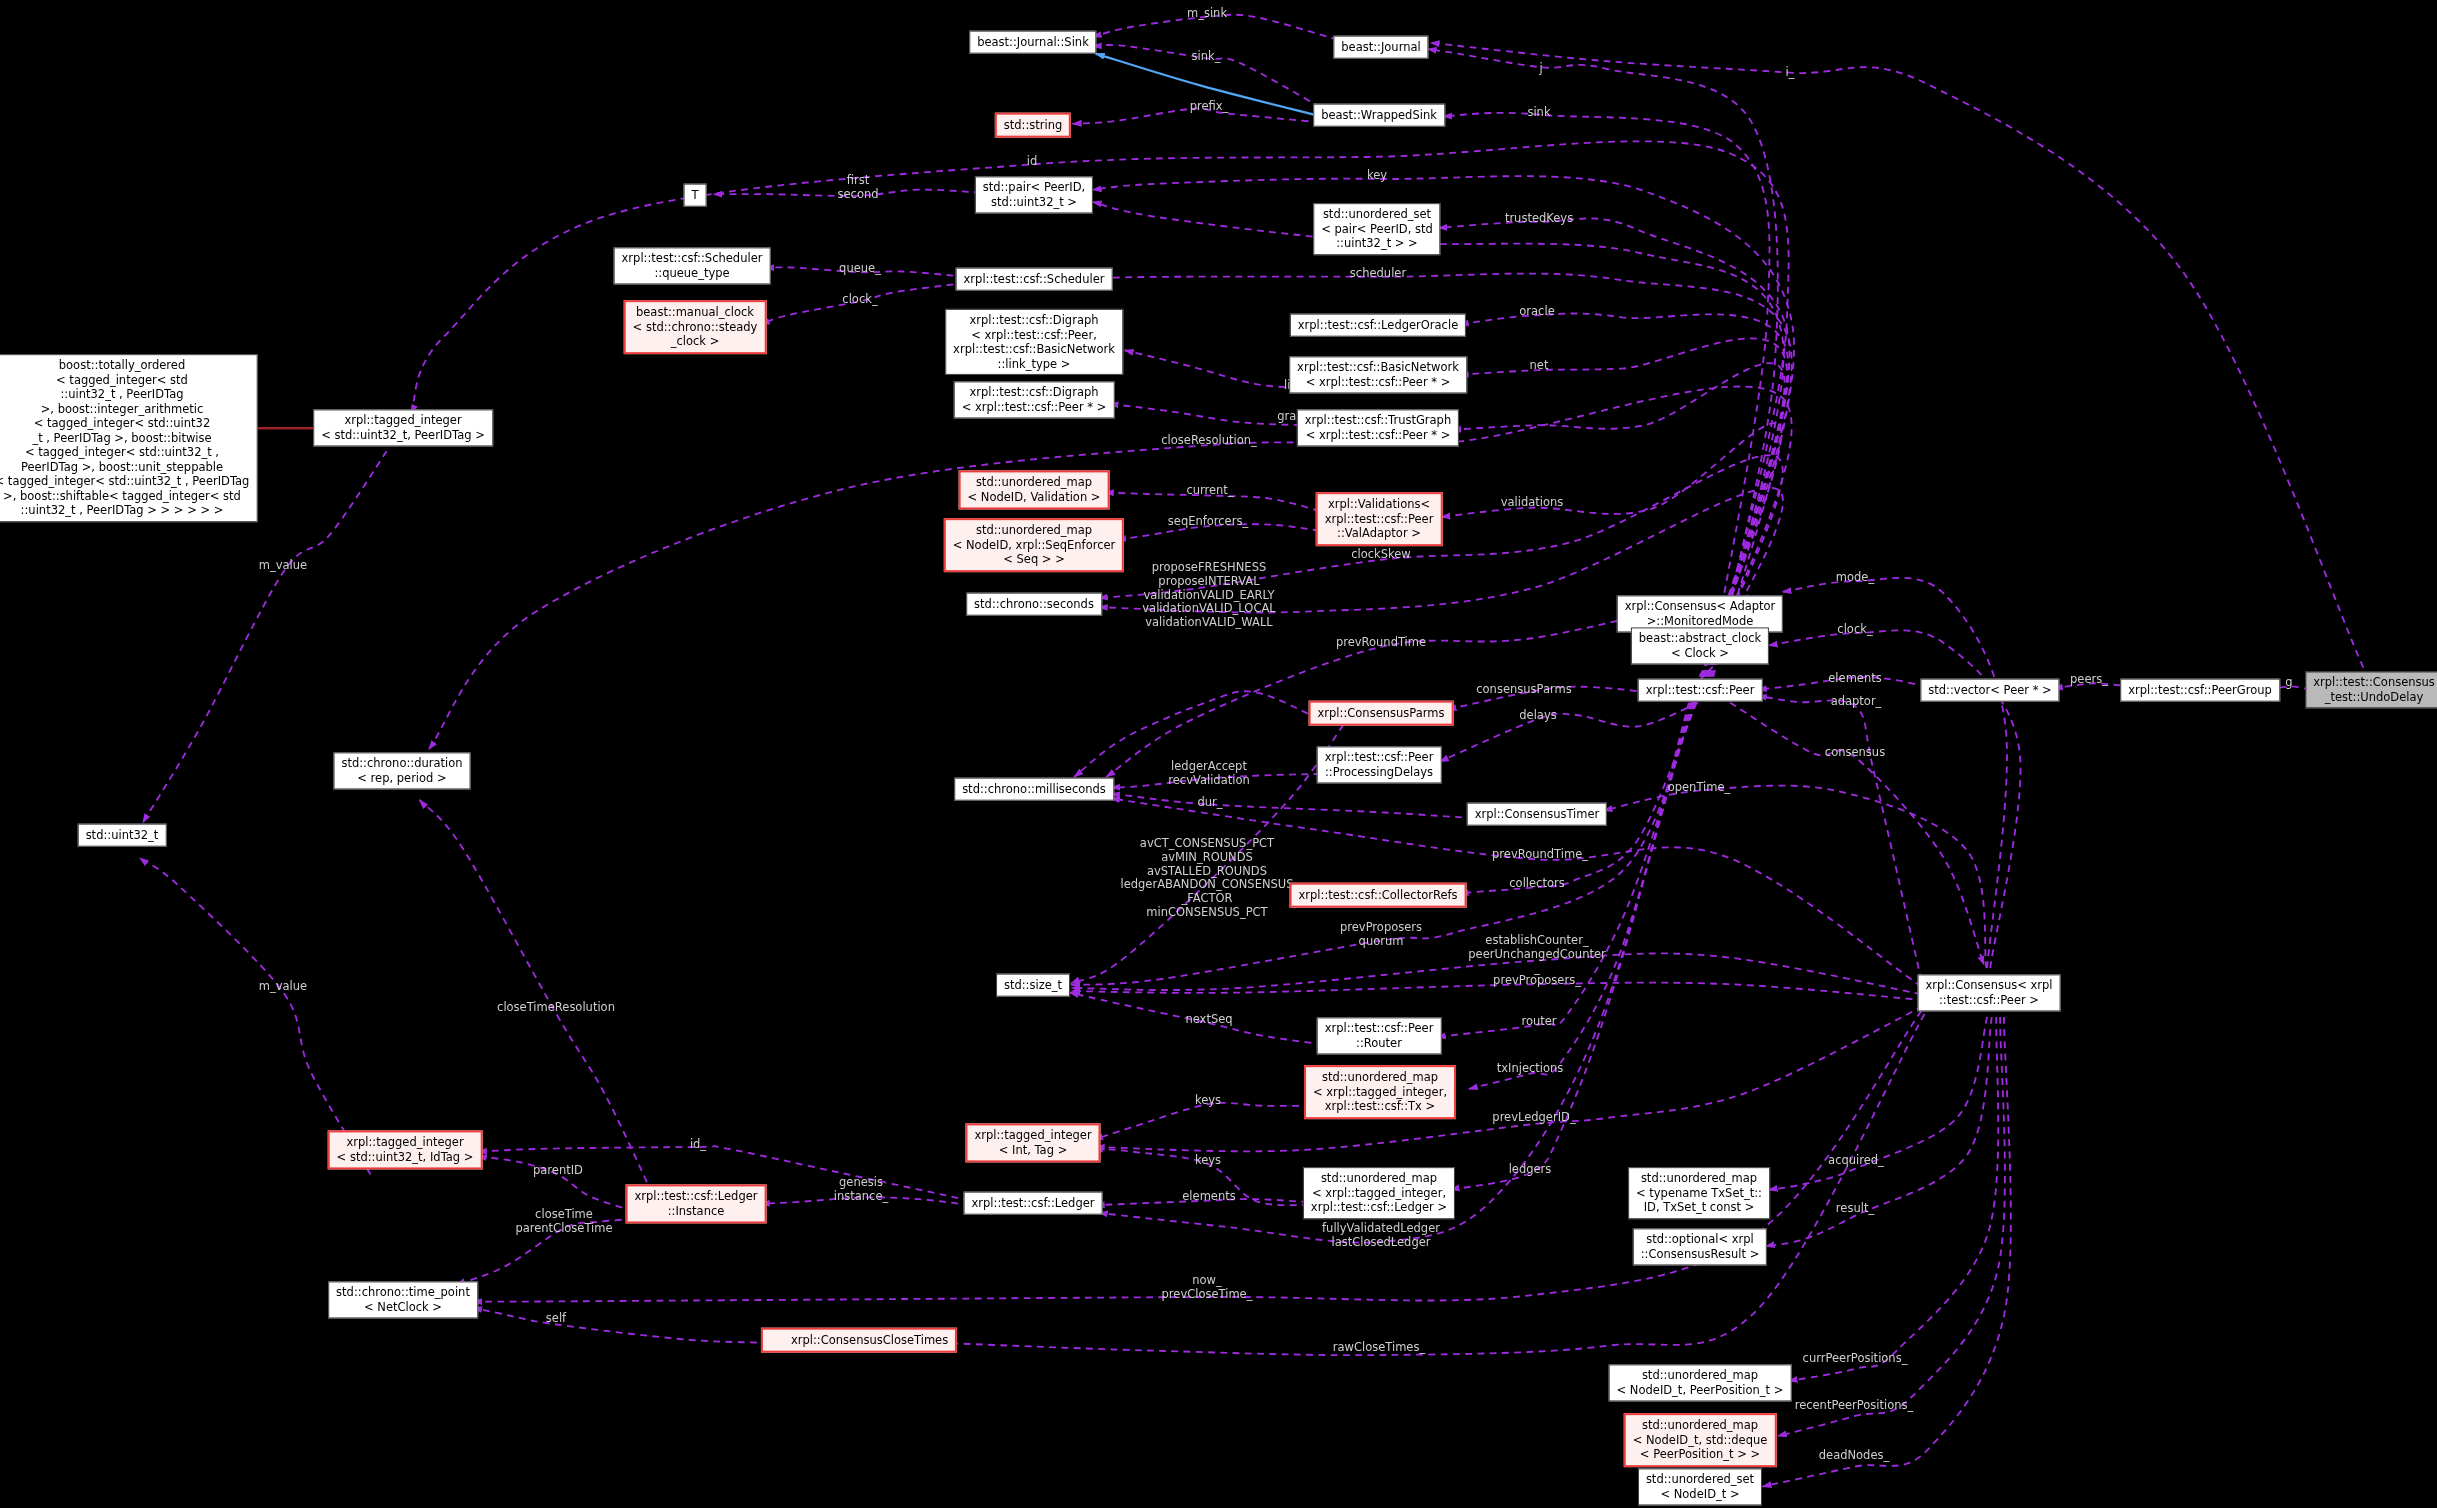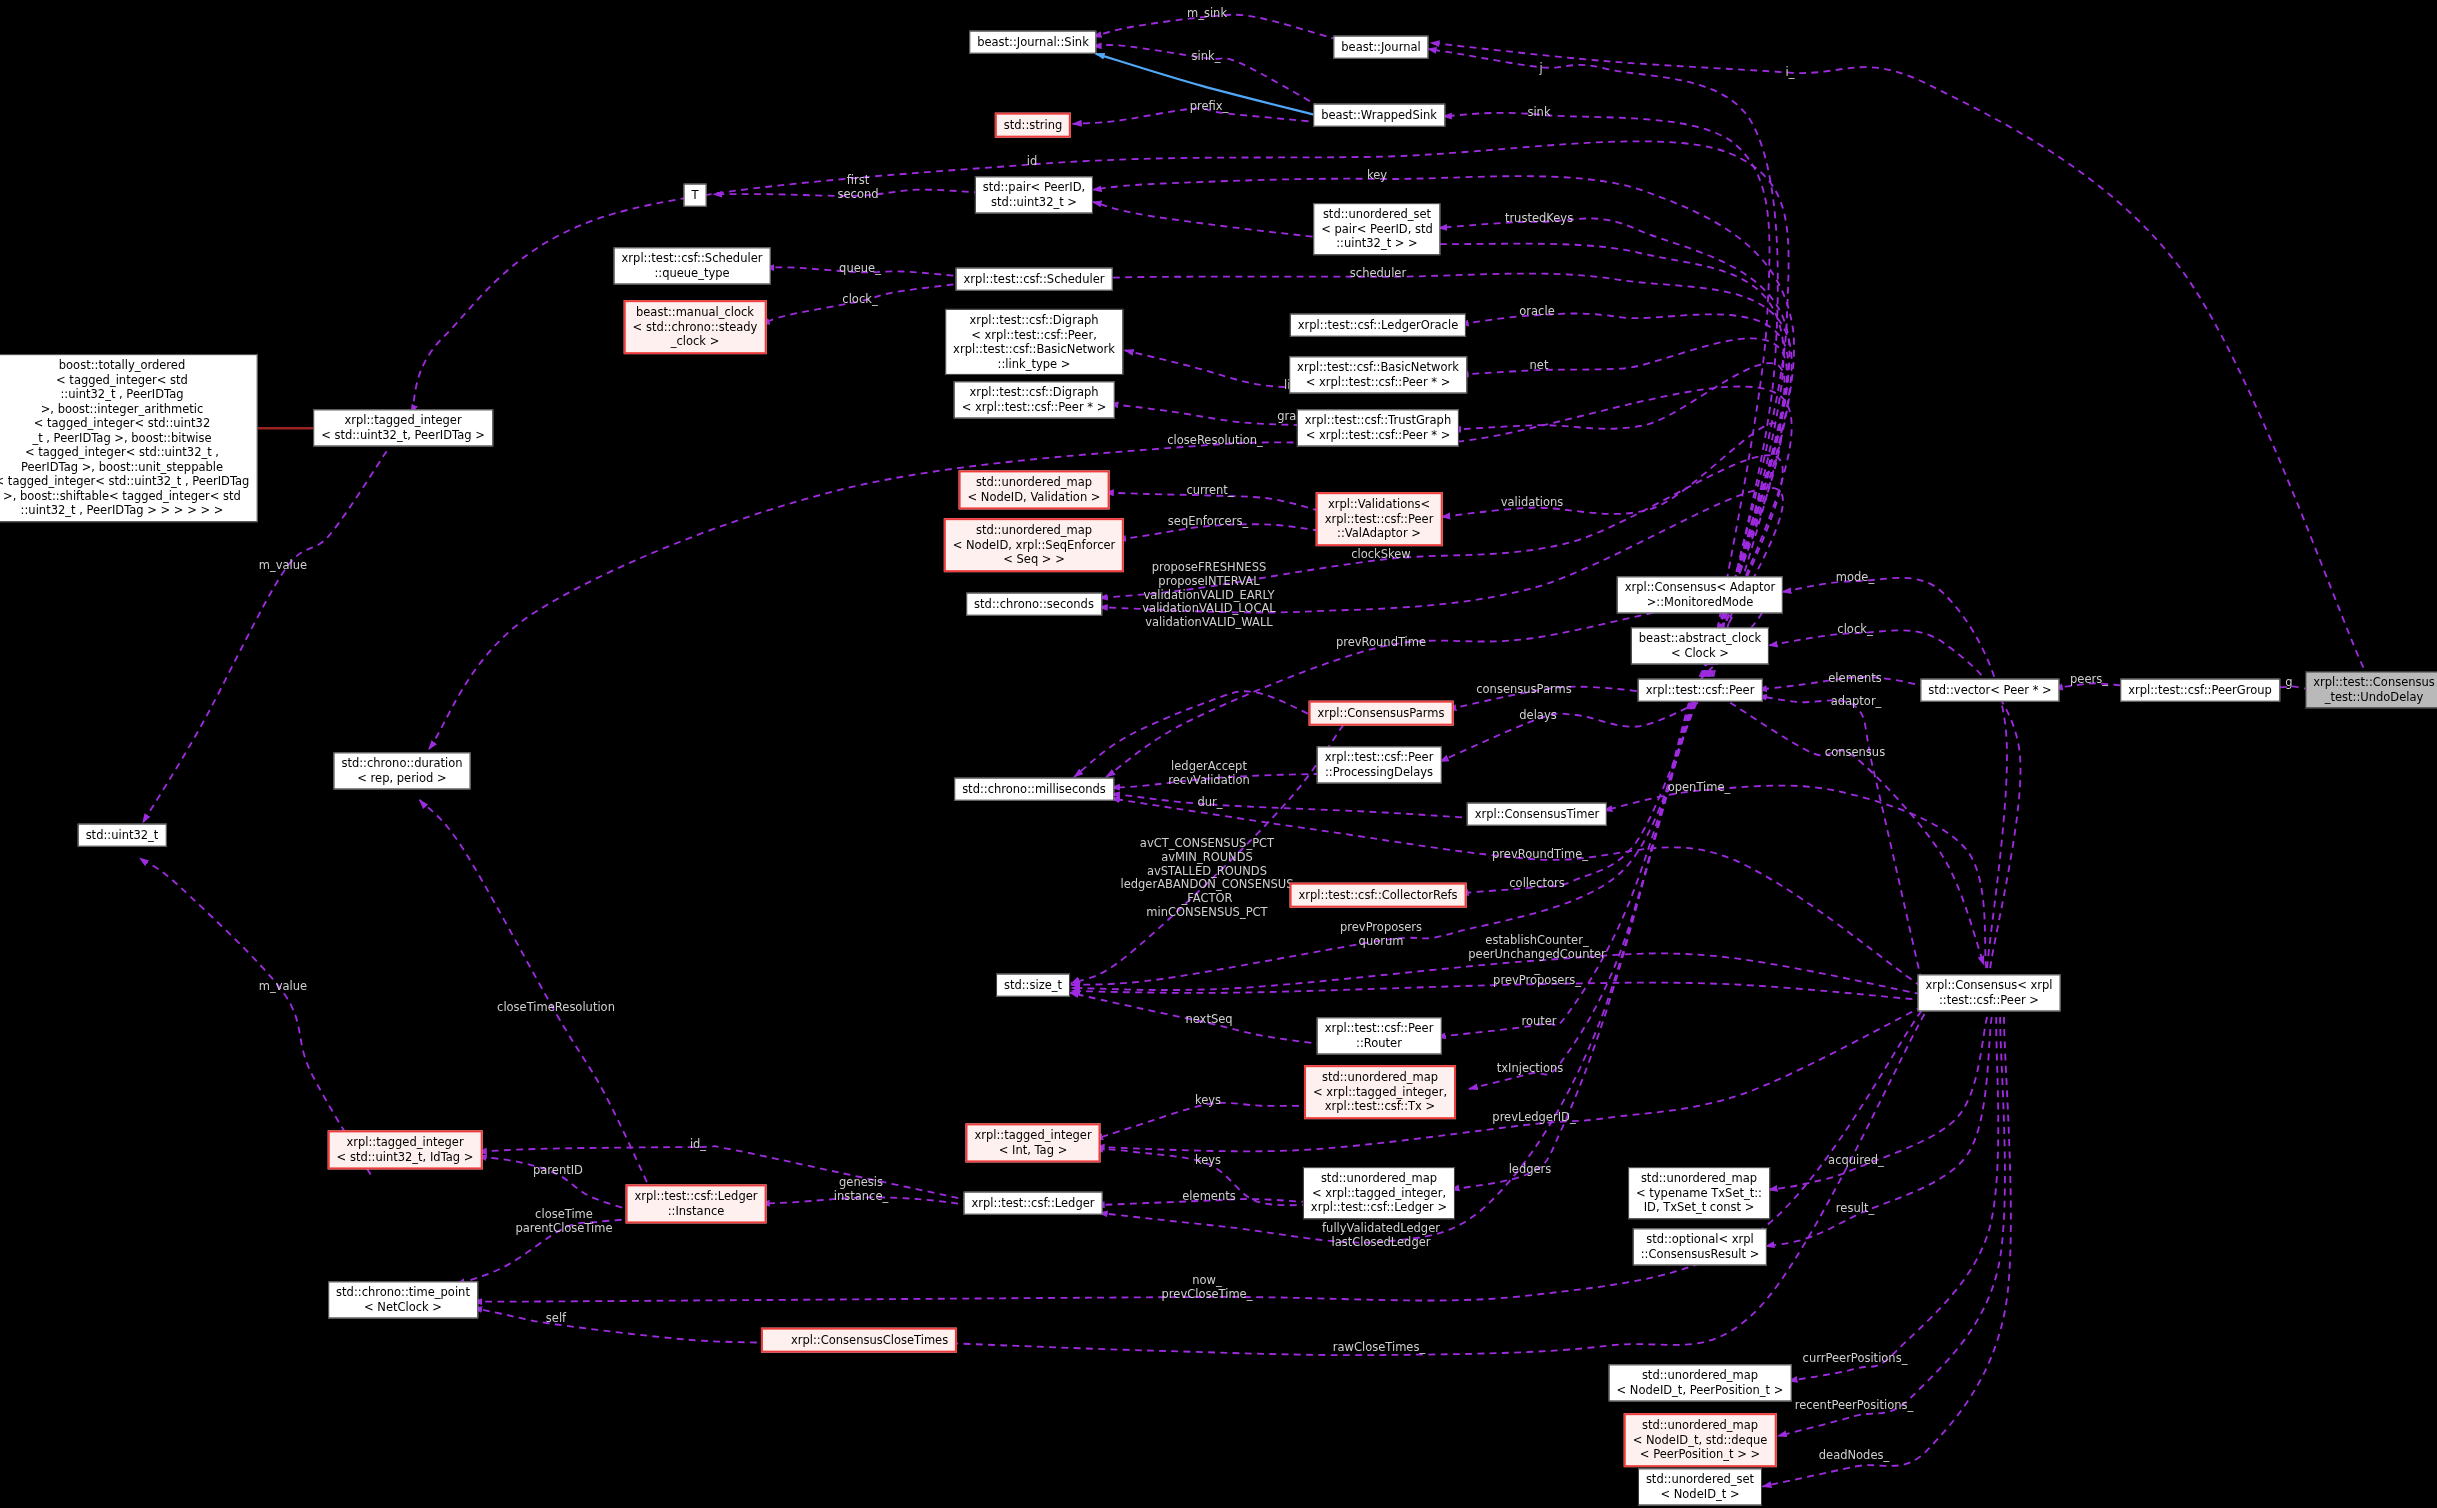--- a/index.html
+++ b/index.html
@@ -116,21 +116,21 @@
     <div class="node plain" style="left: 1378px; top: 325px;">xrpl::test::csf::LedgerOracle</div>
     <div class="node plain" style="left: 1378px; top: 375px;">xrpl::test::csf::BasicNetwork<br>&lt; xrpl::test::csf::Peer * &gt;</div>
     <div class="node plain" style="left: 1034px; top: 400px;">xrpl::test::csf::Digraph<br>&lt; xrpl::test::csf::Peer * &gt;</div>
     <div class="node plain" style="left: 1378px; top: 428px;">xrpl::test::csf::TrustGraph<br>&lt; xrpl::test::csf::Peer * &gt;</div>
     <div class="node plain" style="left: 122px; top: 438px;">boost::totally_ordered<br>&lt; tagged_integer&lt; std<br>::uint32_t , PeerIDTag<br> &gt;, boost::integer_arithmetic<br>&lt; tagged_integer&lt; std::uint32<br>_t , PeerIDTag &gt;, boost::bitwise<br>&lt; tagged_integer&lt; std::uint32_t ,<br> PeerIDTag &gt;, boost::unit_steppable<br>&lt; tagged_integer&lt; std::uint32_t , PeerIDTag<br> &gt;, boost::shiftable&lt; tagged_integer&lt; std<br>::uint32_t , PeerIDTag &gt; &gt; &gt; &gt; &gt; &gt;</div>
     <div class="node plain" style="left: 403px; top: 428px;">xrpl::tagged_integer<br>&lt; std::uint32_t, PeerIDTag &gt;</div>
     <div class="node red" style="left: 1034px; top: 490px;">std::unordered_map<br>&lt; NodeID, Validation &gt;</div>
     <div class="node red" style="left: 1379px; top: 519px;">xrpl::Validations&lt;<br>xrpl::test::csf::Peer<br>::ValAdaptor &gt;</div>
     <div class="node red" style="left: 1034px; top: 545px;">std::unordered_map<br>&lt; NodeID, xrpl::SeqEnforcer<br>&lt; Seq &gt; &gt;</div>
     <div class="node plain" style="left: 1034px; top: 604px;">std::chrono::seconds</div>
-    <div class="node plain" style="left: 1700px; top: 595px;">xrpl::Consensus&lt; Adaptor<br>&gt;::MonitoredMode</div>
+    <div class="node plain" style="left: 1700px; top: 614px;">xrpl::Consensus&lt; Adaptor<br>&gt;::MonitoredMode</div>
     <div class="node plain" style="left: 1700px; top: 646px;">beast::abstract_clock<br>&lt; Clock &gt;</div>
     <div class="node plain" style="left: 1700px; top: 690px;">xrpl::test::csf::Peer</div>
     <div class="node plain" style="left: 1990px; top: 690px;">std::vector&lt; Peer * &gt;</div>
     <div class="node plain" style="left: 2200px; top: 690px;">xrpl::test::csf::PeerGroup</div>
     <div class="node main" style="left: 2374px; top: 690px;">xrpl::test::Consensus<br>_test::UndoDelay</div>
     <div class="node red" style="left: 1381px; top: 713px;">xrpl::ConsensusParms</div>
     <div class="node plain" style="left: 1379px; top: 765px;">xrpl::test::csf::Peer<br>::ProcessingDelays</div>
     <div class="node plain" style="left: 1034px; top: 789px;">std::chrono::milliseconds</div>
     <div class="node plain" style="left: 1537px; top: 814px;">xrpl::ConsensusTimer</div>
     <div class="node plain" style="left: 402px; top: 771px;">std::chrono::duration<br>&lt; rep, period &gt;</div>
@@ -163,21 +163,21 @@
     <div class="edge-label" style="left: 858px; top: 188px;">first<br>second</div>
     <div class="edge-label" style="left: 1378px; top: 240px;">keys</div>
     <div class="edge-label" style="left: 1539px; top: 219px;">trustedKeys</div>
     <div class="edge-label" style="left: 860px; top: 269px;">queue_</div>
     <div class="edge-label" style="left: 1378px; top: 274px;">scheduler</div>
     <div class="edge-label" style="left: 860px; top: 300px;">clock_</div>
     <div class="edge-label" style="left: 1537px; top: 312px;">oracle</div>
     <div class="edge-label" style="left: 1300px; top: 386px;">links_</div>
     <div class="edge-label" style="left: 1539px; top: 366px;">net</div>
     <div class="edge-label" style="left: 1297px; top: 417px;">graph_</div>
-    <div class="edge-label" style="left: 1209px; top: 441px; margin-left: 6px;">closeResolution_</div>
+    <div class="edge-label" style="left: 1209px; top: 441px;">closeResolution_</div>
     <div class="edge-label" style="left: 1210px; top: 491px;">current_</div>
     <div class="edge-label" style="left: 1532px; top: 503px;">validations</div>
     <div class="edge-label" style="left: 1208px; top: 522px;">seqEnforcers_</div>
     <div class="edge-label" style="left: 1381px; top: 555px;">clockSkew</div>
     <div class="edge-label" style="left: 1209px; top: 595px;">proposeFRESHNESS<br>proposeINTERVAL<br>validationVALID_EARLY<br>validationVALID_LOCAL<br>validationVALID_WALL</div>
     <div class="edge-label" style="left: 1855px; top: 578px;">mode_</div>
     <div class="edge-label" style="left: 1381px; top: 643px;">prevRoundTime</div>
     <div class="edge-label" style="left: 1855px; top: 630px;">clock_</div>
     <div class="edge-label" style="left: 1855px; top: 679px;">elements</div>
     <div class="edge-label" style="left: 2089px; top: 680px;">peers_</div>

